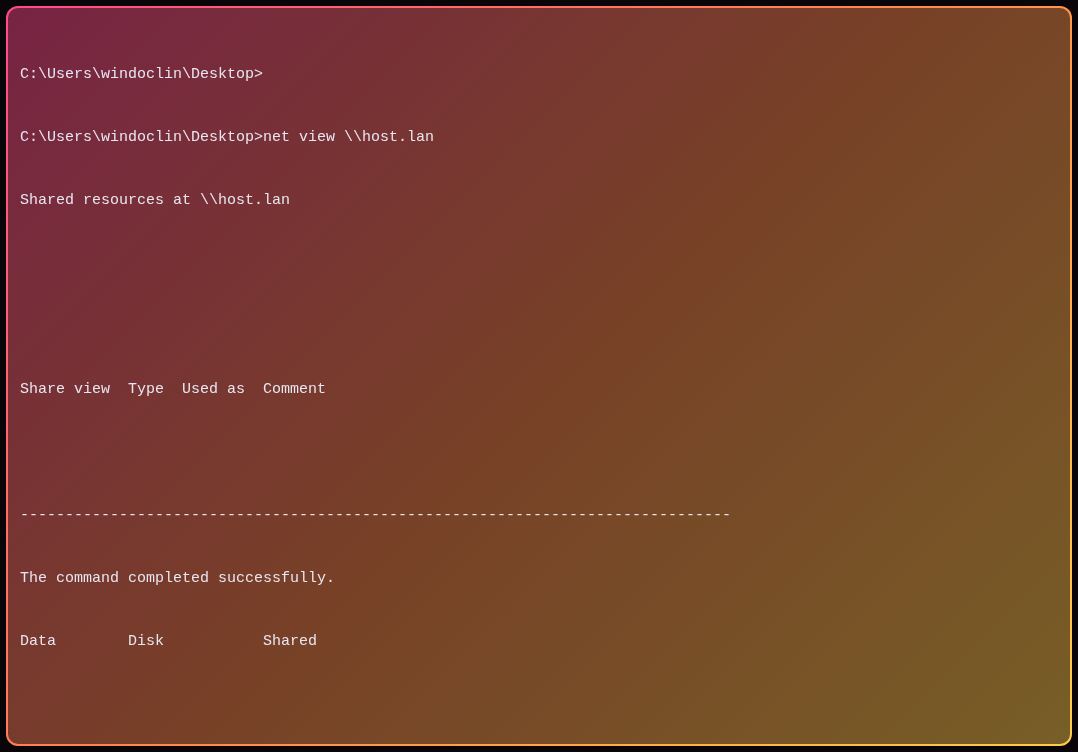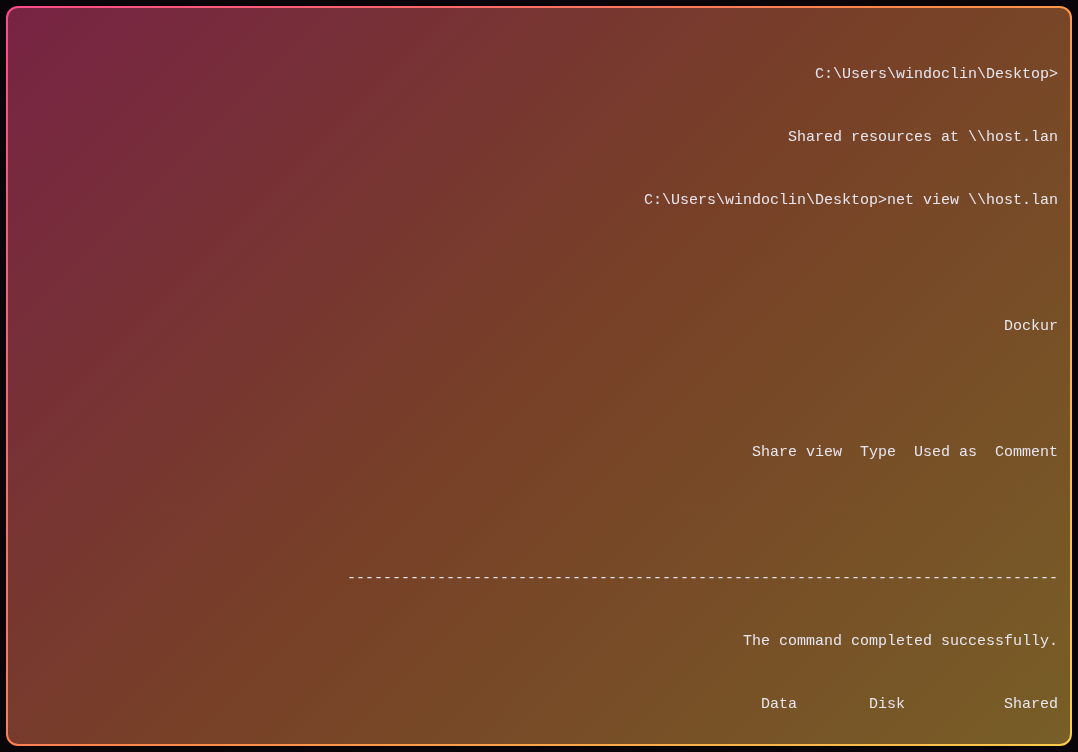--- a/index.html
+++ b/index.html
@@ -50,36 +50,35 @@
       linear-gradient(135deg, #ff4a8a 0%, #ff8a4a 50%, #ffcc4a 100%) border-box;
     padding: 14px 12px;
     color: #e8e6f0;
     font-size: 15px;
     line-height: 21px;
     white-space: pre;
     overflow: hidden;
     z-index: 1;
     font-weight: 500;
   }
-  .line { display: block; text-align: right; }
+  .line { display: block; }
 </style>
 </head>
 <body>
 
 <div class="bg-art">
   <div class="bg-outer"></div>
   <div class="bg-inner"></div>
 </div>
 
 <div class="terminal">
   <span class="line">C:\Users\windoclin\Desktop&gt;</span>
+  <span class="line">C:\Users\windoclin\Desktop&gt;net view \\host.lan</span>
   <span class="line">Shared resources at \\host.lan</span>
-  <span class="line">C:\Users\windoclin\Desktop&gt;net view \\host.lan</span>
   <span class="line">&nbsp;</span>
-  <span class="line">Dockur</span>
   <span class="line">&nbsp;</span>
   <span class="line">Share view  Type  Used as  Comment</span>
   <span class="line">&nbsp;</span>
   <span class="line">-------------------------------------------------------------------------------</span>
   <span class="line">The command completed successfully.</span>
   <span class="line">Data        Disk           Shared</span>
   
   
   
   

